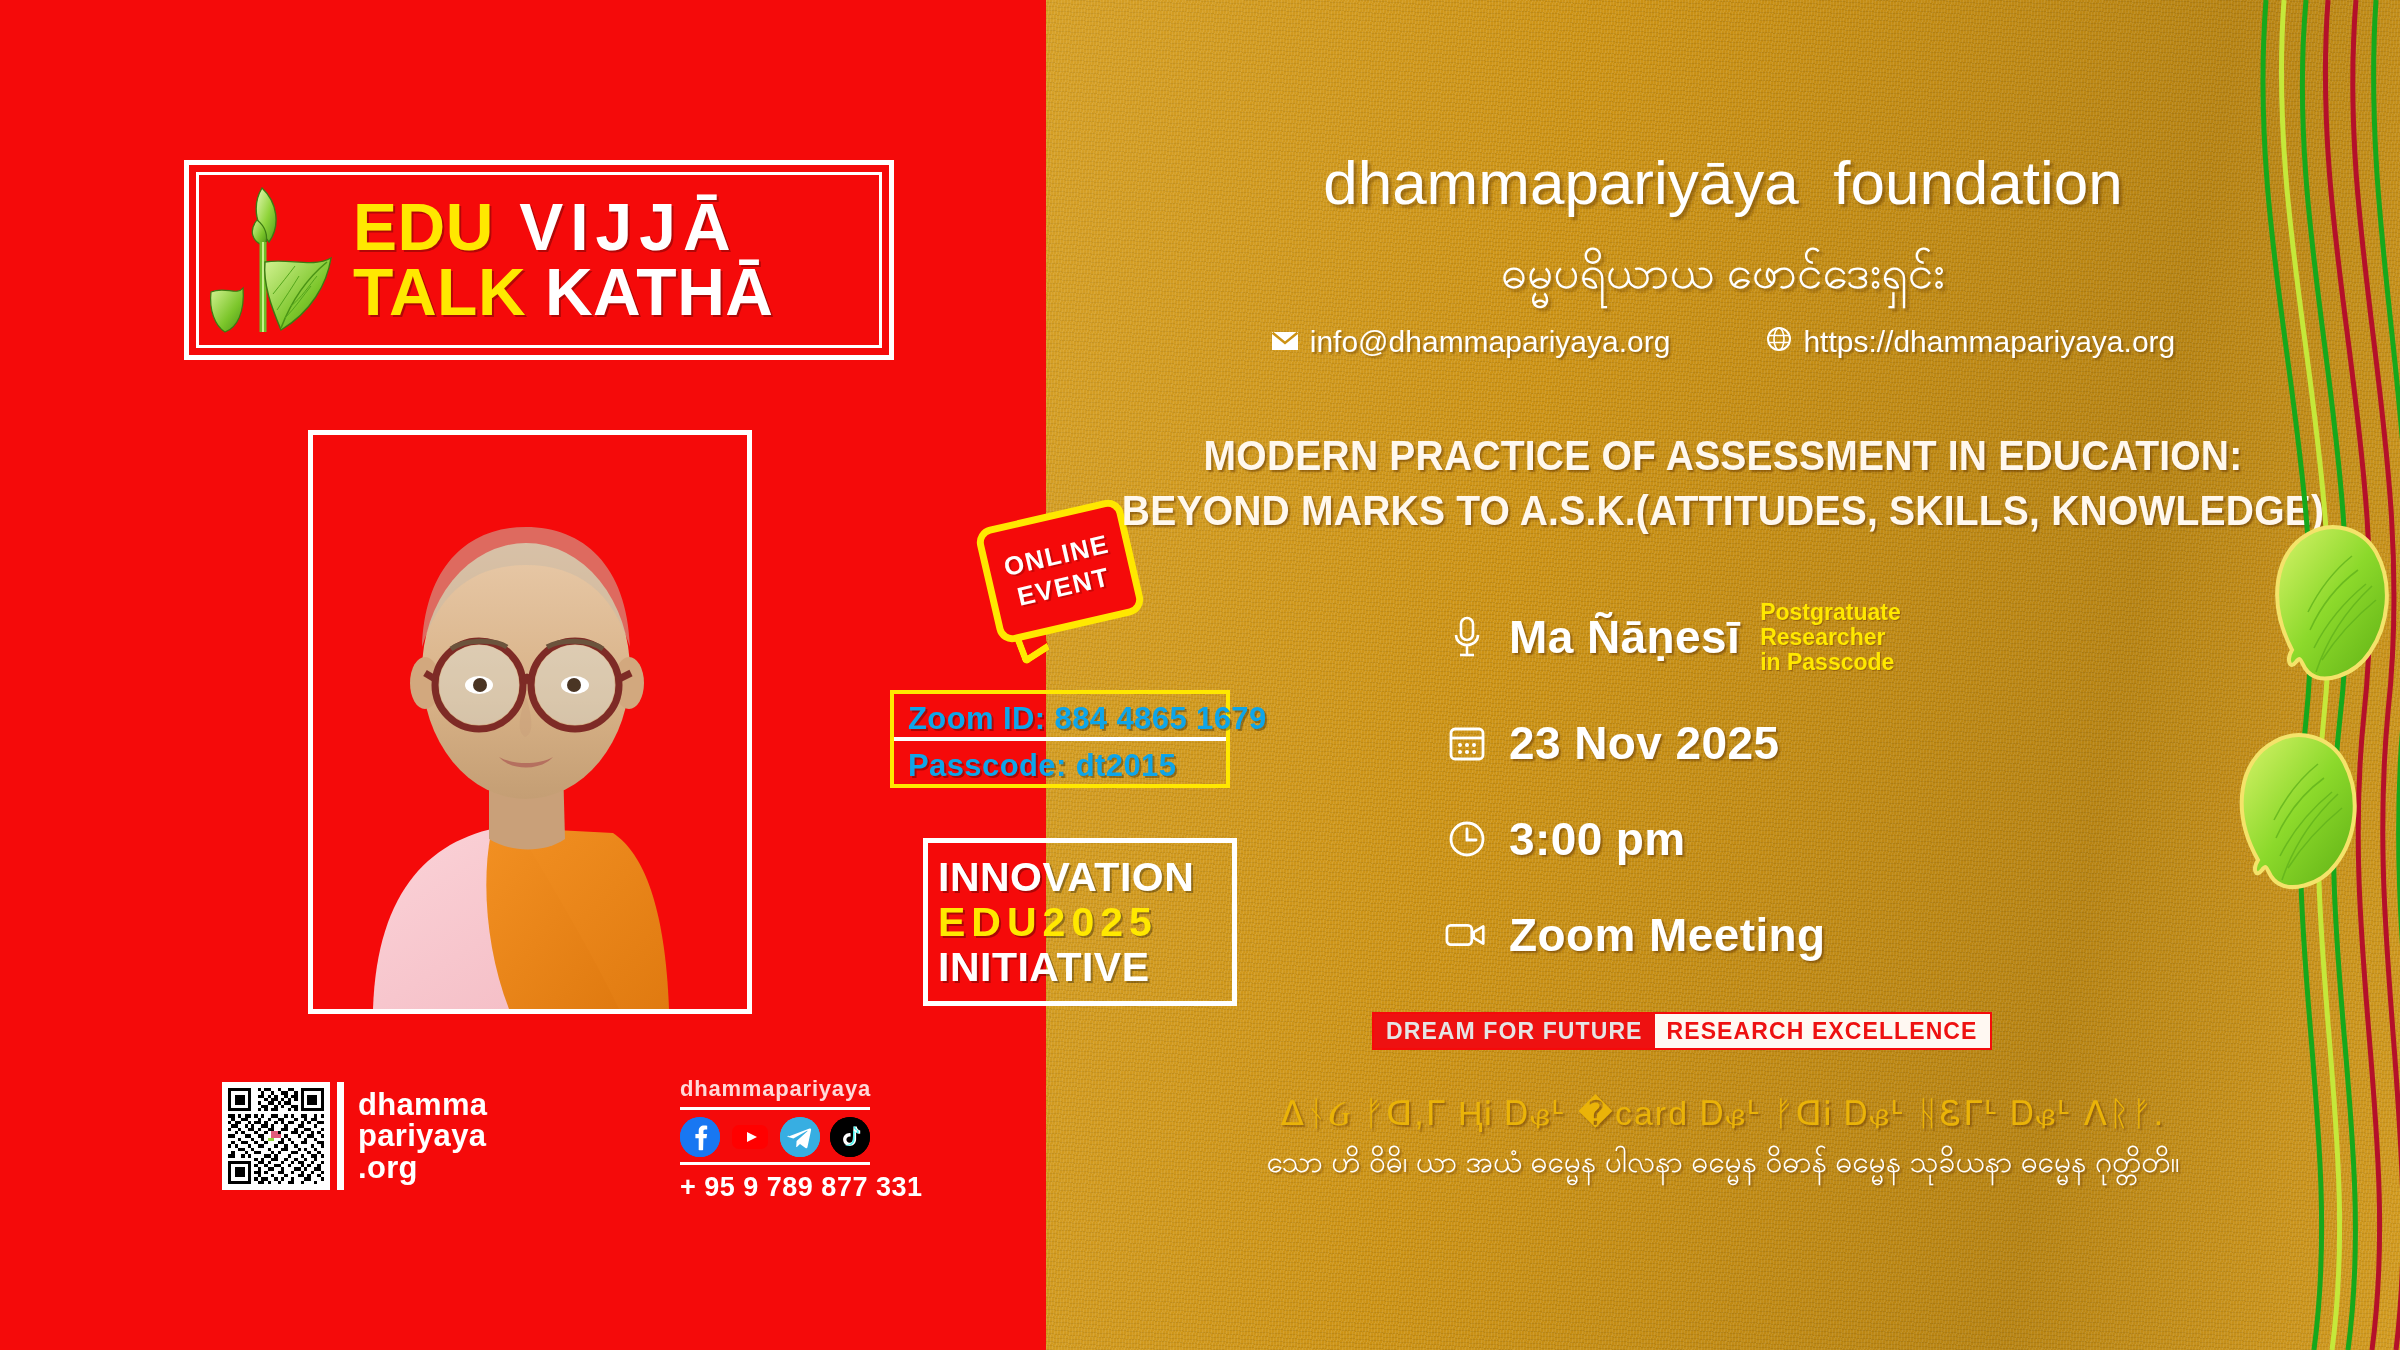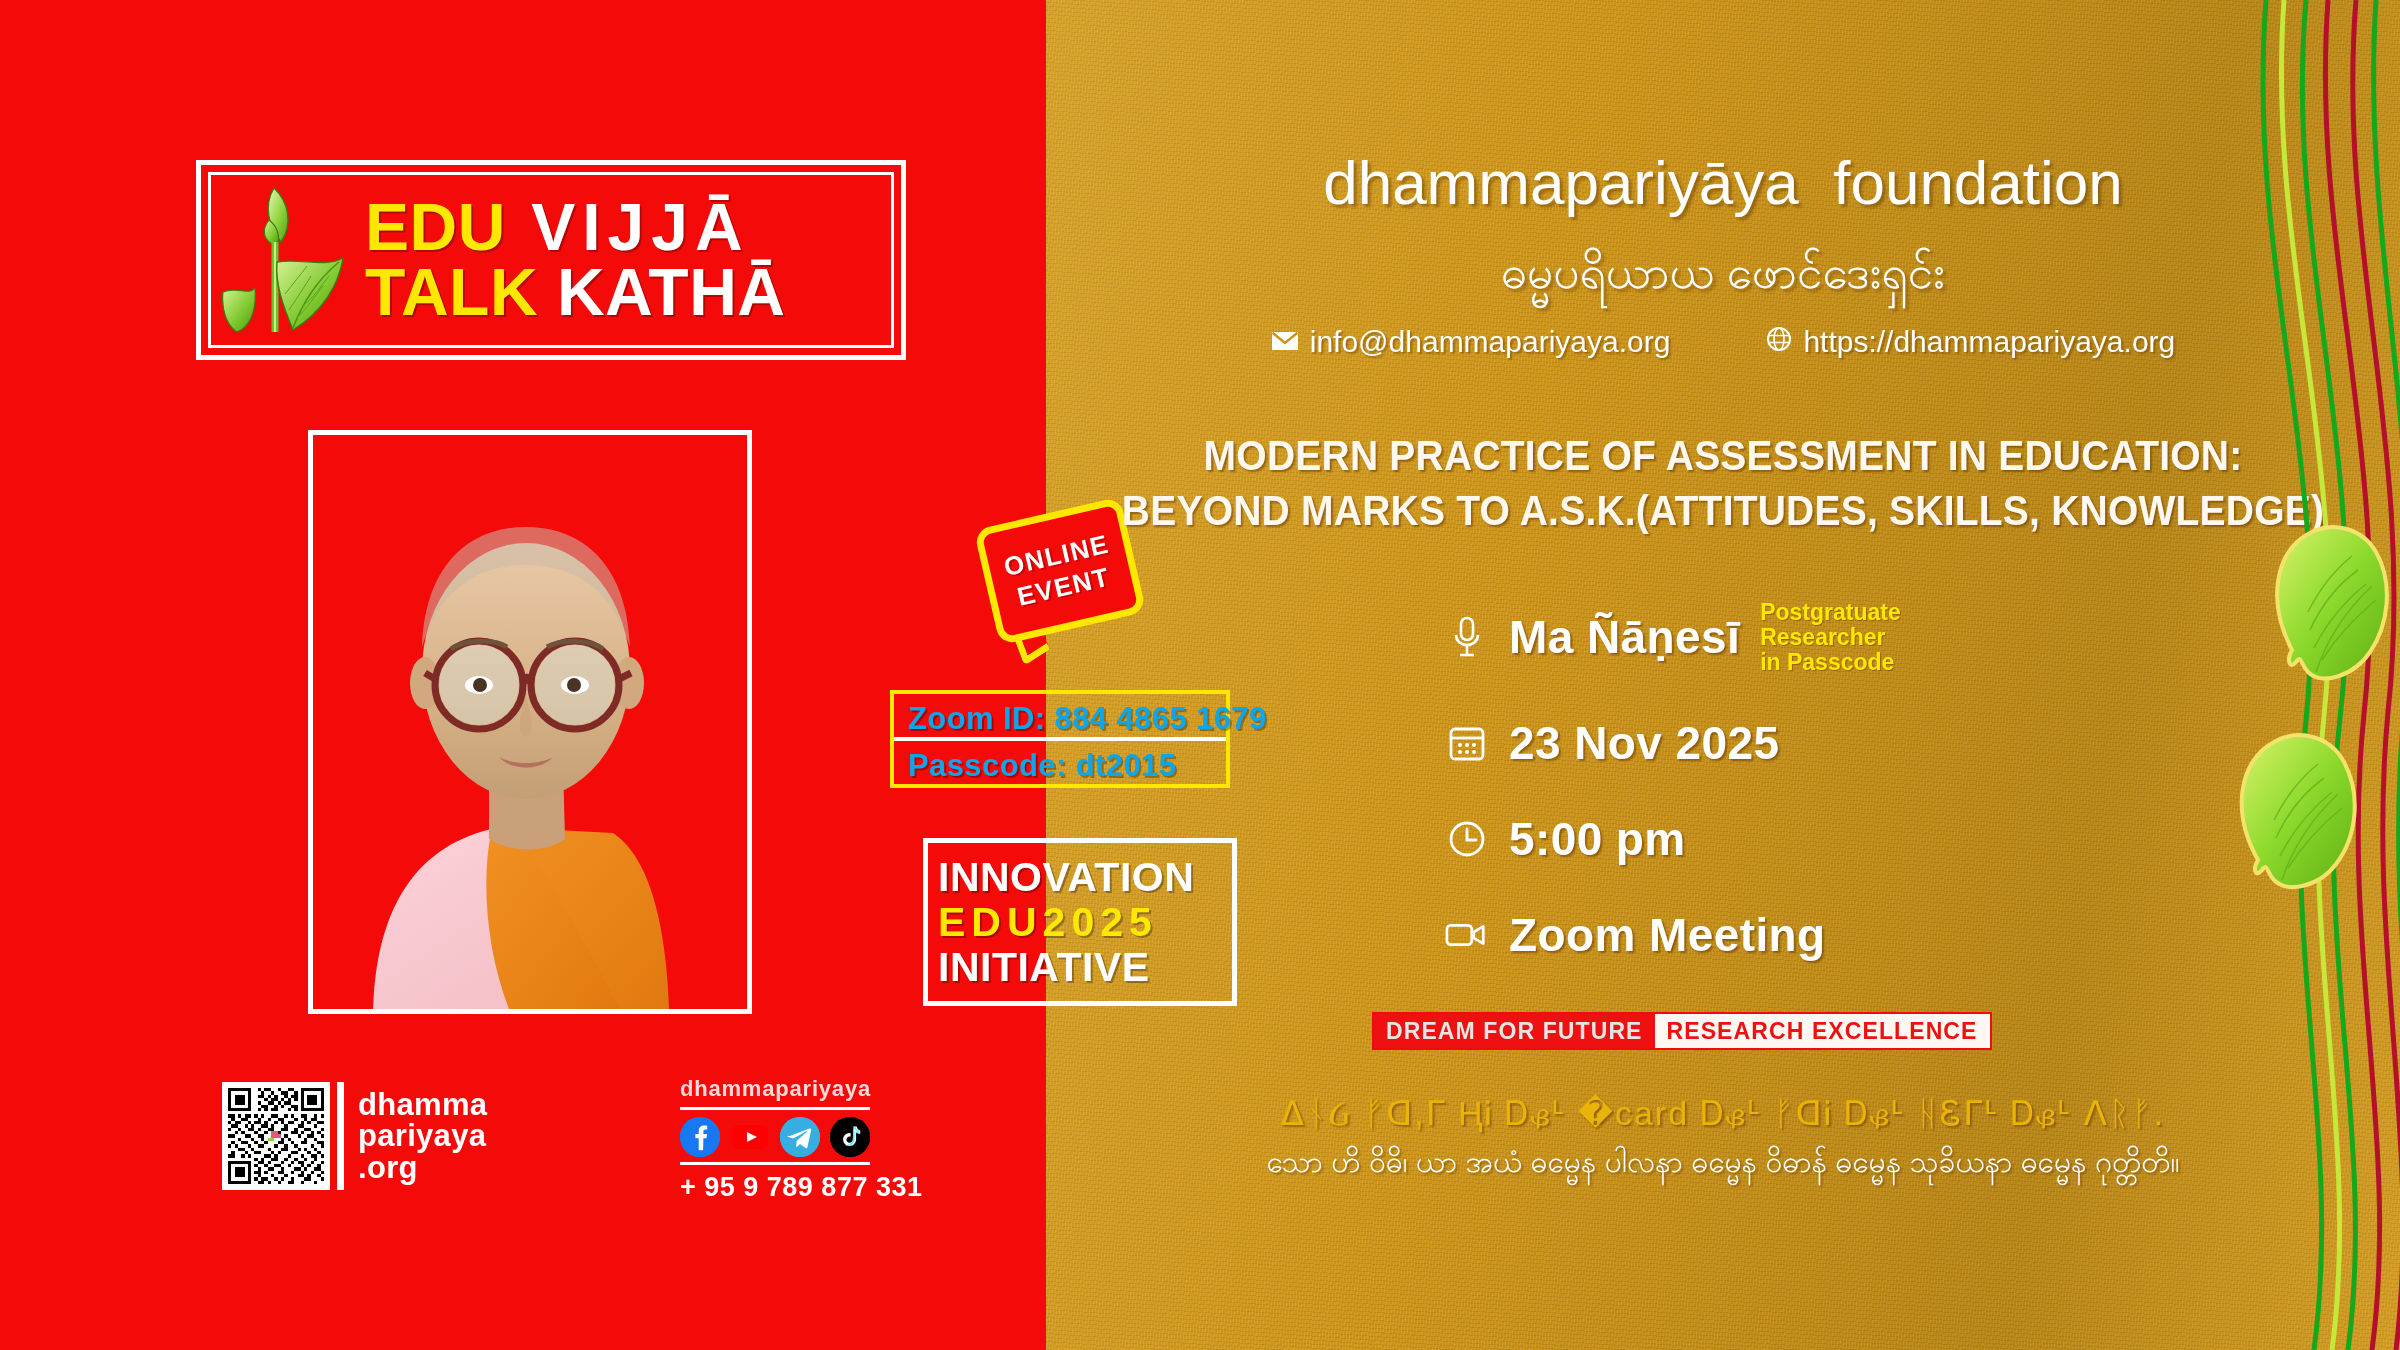--- a/index.html
+++ b/index.html
@@ -23,21 +23,21 @@
   }
   .bg-gold .sheen{
     position:absolute;inset:0;
     background:linear-gradient(100deg,rgba(255,220,120,.18) 0%,rgba(0,0,0,0) 35%,rgba(0,0,0,.10) 75%,rgba(255,215,110,.12) 100%);
   }
 
   
   .logo-box{
     position:absolute;left:184px;top:160px;width:710px;height:200px;
     border:5px solid #FFFFFF;background:#F50A0A;
-    display:flex;align-items:center;padding:10px 16px 10px 10px;margin-left:12px;
+    display:flex;align-items:center;padding:10px 16px 10px 10px;
   }
   .logo-box .inner{
     position:absolute;inset:7px;border:3px solid #FFFFFF;pointer-events:none;
   }
   .logo-plant{position:relative;width:150px;height:160px;flex:0 0 150px;}
   .logo-words{flex:1;display:flex;flex-direction:column;justify-content:center;padding-left:4px;}
   .logo-line{
     font-size:66px;font-weight:bold;letter-spacing:.5px;line-height:.98;white-space:nowrap;
     text-shadow:2px 2px 0 rgba(0,0,0,.28);
   }
@@ -613,21 +613,21 @@
       <span class="det-text">23 Nov 2025</span>
     </div>
 
     <div class="det-row">
       <span class="det-icon">
         <svg width="40" height="40" viewBox="0 0 40 40">
             <circle cx="20" cy="20" r="16" fill="none" stroke="#fff" stroke-width="2.8"></circle>
             <path d="M20 10v11h9" fill="none" stroke="#fff" stroke-width="2.8" stroke-linecap="round"></path>
           </svg>
       </span>
-      <span class="det-text">5:00 pm</span>
+      <span class="det-text">3:00 pm</span>
     </div>
 
     <div class="det-row">
       <span class="det-icon">
         <svg width="46" height="34" viewBox="0 0 46 34">
             <rect x="2" y="7" width="26" height="20" rx="4" fill="none" stroke="#fff" stroke-width="2.8"></rect>
             <path d="M30 14l10-6v18l-10-6z" fill="none" stroke="#fff" stroke-width="2.8" stroke-linejoin="round"></path>
           </svg>
       </span>
       <span class="det-text">Zoom Meeting</span>

